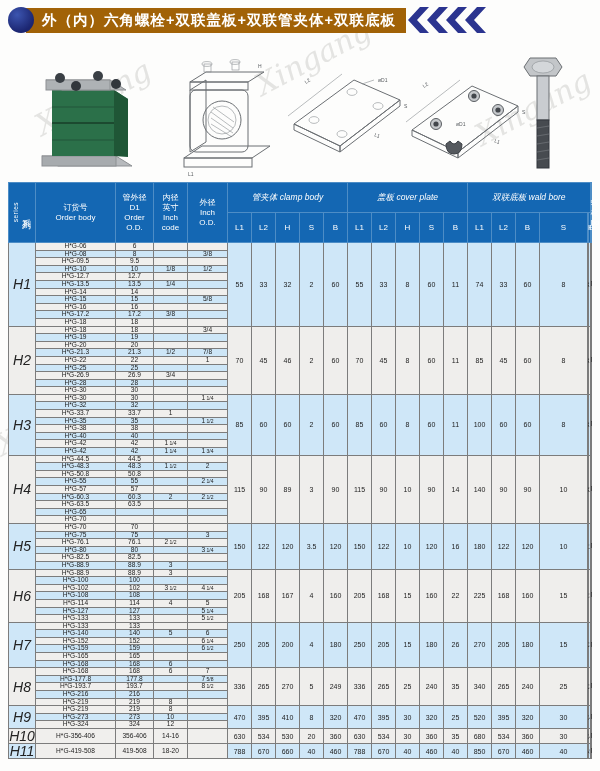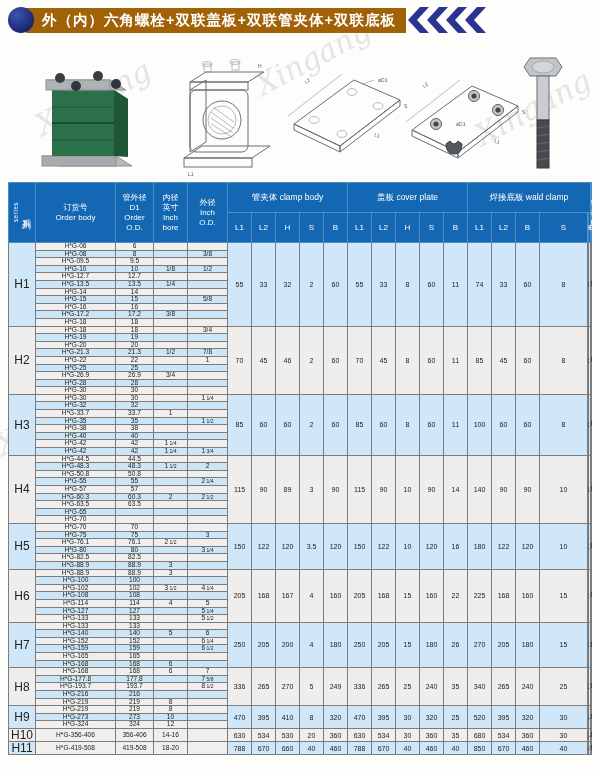--- a/index.html
+++ b/index.html
@@ -21,34 +21,34 @@
   
   .figures { position:absolute; top:52px; left:0; width:600px; height:128px; z-index:1; }
   .fig { position:absolute; }
   .unit-label { position:absolute; top:158px; right:26px; font-size:13px; color:#111; z-index:2; }
 
   
   table { position:absolute; top:182px; left:8px; width:584px; border-collapse:collapse;
           table-layout:fixed; z-index:2; background:#fff; }
   table, th, td { border:1px solid #7c7c7c; }
   thead th { background:#1467b3; color:#fff; font-weight:normal; border:1px solid #4d8dc6; padding:0; }
-  th.group { font-size:8.5px; height:30px; }
+  th.group { font-size:8.5px; height:30px;font-style:italic; }
   th.sub { font-size:8px; height:30px; }
   th.multi { font-size:8px; line-height:1.25; }
   .hd-line { display:block; }
   .series-head { vertical-align:middle; }
   .series-head .wrap { display:flex; align-items:center; justify-content:center; gap:1px; }
   .ser-en { writing-mode:vertical-rl; transform:rotate(180deg); font-size:6.5px; letter-spacing:0.5px; }
   .ser-zh { writing-mode:vertical-rl; font-size:9px; letter-spacing:1px; }
 
   tbody td { font-size:6.6px; line-height:1; height:6.9px; padding:0; text-align:center;
              color:#1c1c1c; overflow:hidden; white-space:nowrap; }
   tbody tr.base td.rowcell { background:#f0efed; }
   tbody tr.alt td.rowcell  { background:#cde6f7; }
-  td.series { font-size:12px; color:#222; }
+  td.series { font-size:14px; color:#222;font-style:italic; }
   td.num { font-size:7px; }
   td.bolt { font-size:6.8px; }
   .sec-odd  { background:#cfe7f8; }
   .sec-even { background:#efeeec; }
   tr.sec-start td { border-top:1.6px solid #2e2e2e; }
   table { border:1.6px solid #2e2e2e; }
   .fr { font-size:5px; }
 
   
   .ln { fill:none; stroke:#6b6f73; stroke-width:1; }
@@ -191,35 +191,35 @@
       <th rowspan="2" class="multi">
         <span class="hd-line">管外径</span>
         <span class="hd-line">D1</span>
         <span class="hd-line">Order</span>
         <span class="hd-line">O.D.</span>
       </th>
       <th rowspan="2" class="multi">
         <span class="hd-line">内径</span>
         <span class="hd-line">英寸</span>
         <span class="hd-line">Inch</span>
-        <span class="hd-line">bore</span>
+        <span class="hd-line">code</span>
       </th>
       <th rowspan="2" class="multi">
         <span class="hd-line">外径</span>
         <span class="hd-line">Inch</span>
         <span class="hd-line">O.D.</span>
       </th>
       <th colspan="5" class="group">
         <span>管夹体</span> <span>clamp body</span>
       </th>
       <th colspan="5" class="group">
         <span>盖板</span> <span>cover plate</span>
       </th>
       <th colspan="6" class="group">
-        <span>焊接底板</span> <span>wald clamp</span>
+        <span>双联底板</span> <span>wald bore</span>
       </th>
       <th rowspan="2" class="multi">
         <span class="hd-line">螺栓</span>
         <span class="hd-line">bolt</span>
       </th>
     </tr>
     <tr>
       <th class="sub">L1</th>
       <th class="sub">L2</th>
       <th class="sub">H</th>

